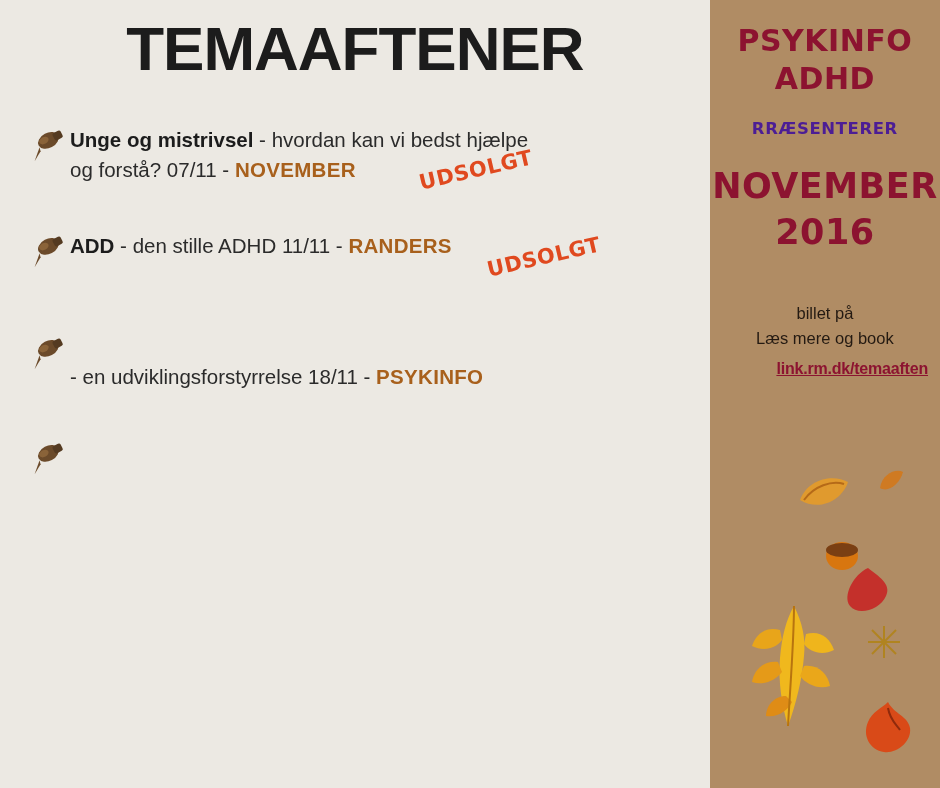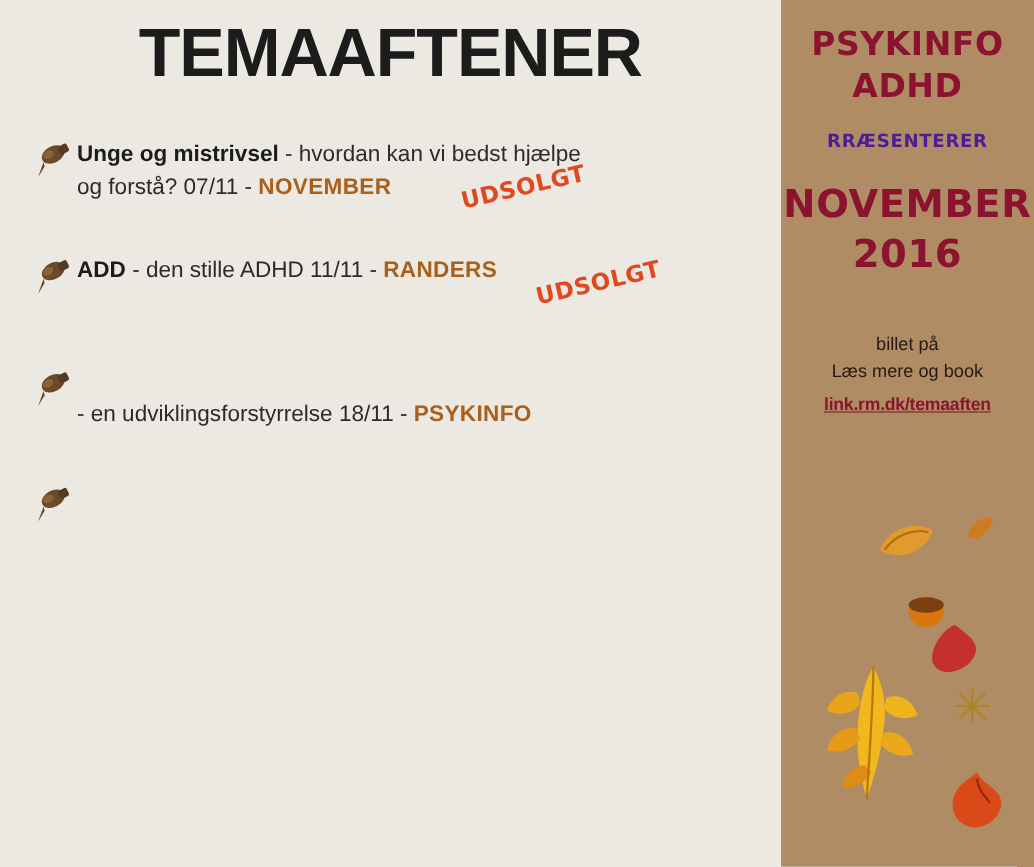--- a/index.html
+++ b/index.html
@@ -136,20 +136,21 @@
     line-height: 1.5;
     padding: 0 12px;
   }
   .book-link {
     display: block;
     margin-top: 6px;
     font-size: 16px;
     color: #8c1330;
     font-weight: bold;
     letter-spacing: -0.2px;
+    text-align: right;
   }
 
   
   .leaf {
     position: absolute;
     pointer-events: none;
   }
 </style>
 </head>
 <body>

